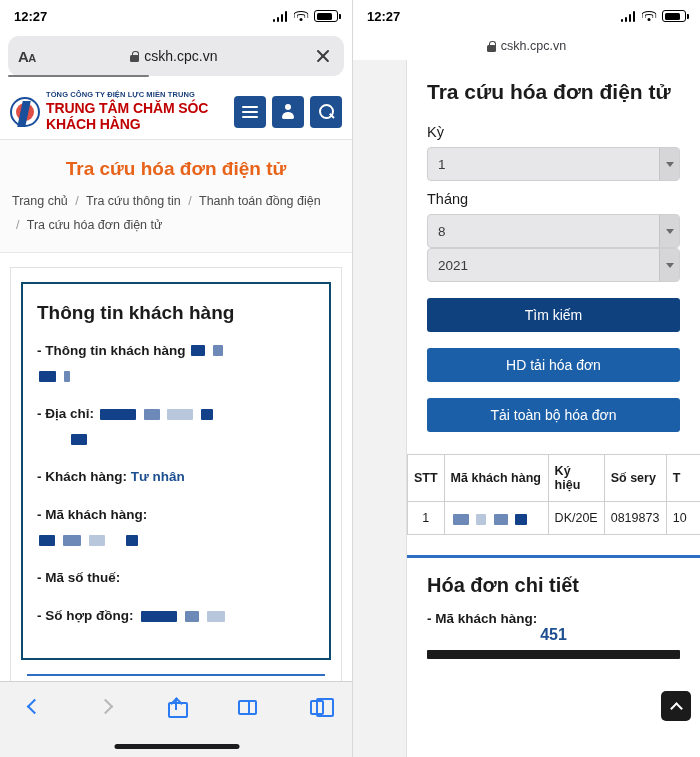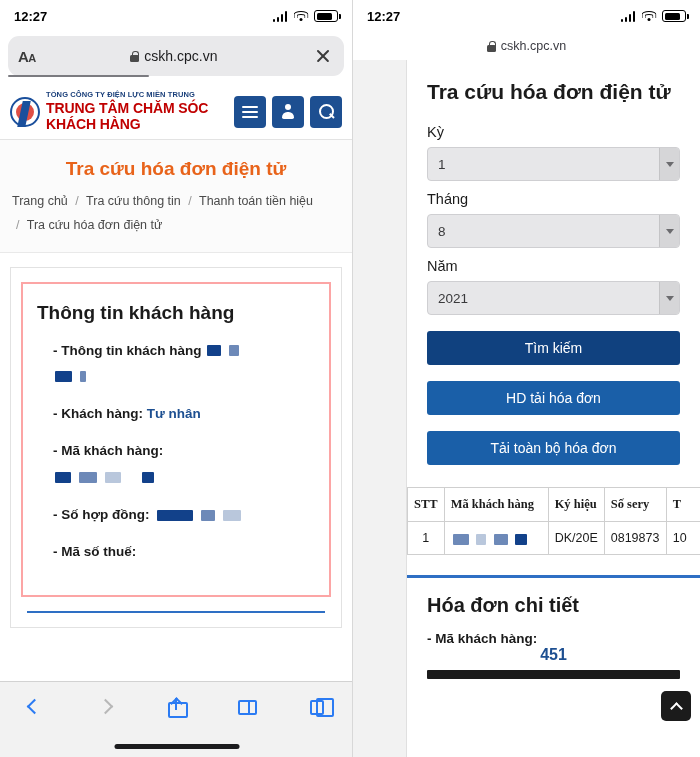--- a/index.html
+++ b/index.html
@@ -100,23 +100,23 @@
     text-align:center; color:#e8631a; font-size:19px; font-weight:bold;
     padding:18px 10px 10px; background:#fbfbfb;
   }
   .crumbs { background:#fbfbfb; padding:0 12px 14px; font-size:12.5px; color:#4a4a4a;
     line-height:1.9; border-bottom:1px solid #e9e9e9; }
   .crumbs .sep { color:#9a9a9a; margin:0 4px; }
   .crumbs .cur { color:#4a4a4a; }
 
   .content-l { background:#fff; padding:14px 10px 0; }
   .card-l { border:1px solid #e2e2e2; background:#fff; padding:14px 10px; }
-  .info-box { border:2px solid #fca5a5; padding:14px 14px 18px; }
+  .info-box { border:2px solid #0c4a6e; padding:14px 14px 18px; }
   .info-title { font-size:19px; font-weight:bold; color:#1b1b1b; margin:4px 0 14px; }
-  .info-row { font-size:13.5px; font-weight:bold; color:#1b1b1b; margin:12px 16px; line-height:1.9; }
+  .info-row { font-size:13.5px; font-weight:bold; color:#1b1b1b; margin:12px 0; line-height:1.9; }
   .info-row .val-norm { font-weight:bold; color:#1d4f91; }
   .redact { display:inline-block; height:11px; vertical-align:middle;
     border-radius:1px; margin:0 2px; }
   .r-dark { background:#12418a; }
   .r-mid  { background:#6d89b8; }
   .r-lite { background:#b9c7dc; }
   .rule-l { border-top:2px solid #2e6fc4; margin:14px 6px 0; }
 
   
   .safari-toolbar {
@@ -165,21 +165,21 @@
   .btn {
     display:flex; align-items:center; justify-content:center;
     height:34px; border-radius:3px; color:#fff; font-size:14px; margin-top:16px;
   }
   .btn-dark { background:#10417f; }
   .btn-mid  { background:#1a5fa8; }
 
   .table-wrap { margin:22px 0 0; overflow:hidden; }
   table.inv { border-collapse:collapse; width:330px; font-size:12.5px; color:#1b1b1b; }
   table.inv th, table.inv td { border:1px solid #cfcfcf; padding:9px 6px; vertical-align:middle; }
-  table.inv th { font-weight:bold; text-align:left;font-family:Liberation Serif, serif; }
+  table.inv th { font-weight:bold; text-align:left; }
   table.inv td { text-align:left; }
   .c-stt { width:34px; text-align:center !important; }
   .c-ma  { width:104px; }
   .c-ky  { width:50px; }
   .c-so  { width:62px; }
   .divider-blue { border-top:3px solid #2e6fc4; margin:20px 0 0; }
   .sec2 { padding:16px 20px 0; }
   .sec2-title { font-size:20px; font-weight:bold; color:#1b1b1b; margin-bottom:14px; }
   .sec2-row { font-size:13.5px; font-weight:bold; color:#1b1b1b; }
   .bar-black { height:9px; background:#1b1b1b; border-radius:1px; margin-top:6px; }
@@ -253,64 +253,73 @@
     </div>
   </div>
 
   <div class="page-title-l">Tra cứu hóa đơn điện tử</div>
 
   <div class="crumbs">
     <span>Trang chủ</span>
     <span class="sep">/</span>
     <span>Tra cứu thông tin</span>
     <span class="sep">/</span>
-    <span>Thanh toán tiền hiệu</span>
+    <span>Thanh toán đồng điện</span>
     <br>
     <span class="sep">/</span>
     <span class="cur">Tra cứu hóa đơn điện tử</span>
   </div>
 
   <div class="content-l">
     <div class="card-l">
       <div class="info-box">
         <div class="info-title">Thông tin khách hàng</div>
 
         <div class="info-row">
           <span>- Thông tin khách hàng</span>
           <span class="redact r-dark" style="width:14px"></span>
           <span class="redact r-mid" style="width:10px"></span>
           <br>
           <span class="redact r-dark" style="width:17px"></span>
           <span class="redact r-mid" style="width:6px"></span>
         </div>
 
+        <div class="info-row">
+          <span>- Địa chỉ:</span>
+          <span class="redact r-dark" style="width:36px"></span>
+          <span class="redact r-mid" style="width:16px"></span>
+          <span class="redact r-lite" style="width:26px"></span>
+          <span class="redact r-dark" style="width:12px"></span>
+          <br>
+          <span class="redact r-dark" style="width:16px;margin-left:34px"></span>
+        </div>
 
         <div class="info-row">
           <span>- Khách hàng:</span>
           <span class="val-norm">Tư nhân</span>
         </div>
 
         <div class="info-row">
           <span>- Mã khách hàng:</span>
           <br>
           <span class="redact r-dark" style="width:16px"></span>
           <span class="redact r-mid" style="width:18px"></span>
           <span class="redact r-lite" style="width:16px"></span>
           <span class="redact r-dark" style="width:12px;margin-left:16px"></span>
         </div>
 
         <div class="info-row">
+          <span>- Mã số thuế:</span>
+        </div>
+
+        <div class="info-row">
           <span>- Số hợp đồng:</span>
           <span class="redact r-dark" style="width:36px;margin-left:4px"></span>
           <span class="redact r-mid" style="width:14px"></span>
           <span class="redact r-lite" style="width:18px"></span>
-        </div>
-
-        <div class="info-row">
-          <span>- Mã số thuế:</span>
         </div>
       </div>
       <div class="rule-l"></div>
     </div>
   </div>
 
   <div class="safari-toolbar">
     <div class="tb-ico">
         <span class="chev"></span>
       </div>
@@ -374,21 +383,20 @@
         </div>
 
         <div class="field-label">Tháng</div>
         <div class="select">
           <span>8</span>
           <span class="sel-arrow">
               <i></i>
             </span>
         </div>
 
-        <div class="field-label">Năm</div>
         <div class="select">
           <span>2021</span>
           <span class="sel-arrow">
               <i></i>
             </span>
         </div>
 
         <div class="btn btn-dark">Tìm kiếm</div>
         <div class="btn btn-mid">HD tải hóa đơn</div>
         <div class="btn btn-mid">Tải toàn bộ hóa đơn</div>

